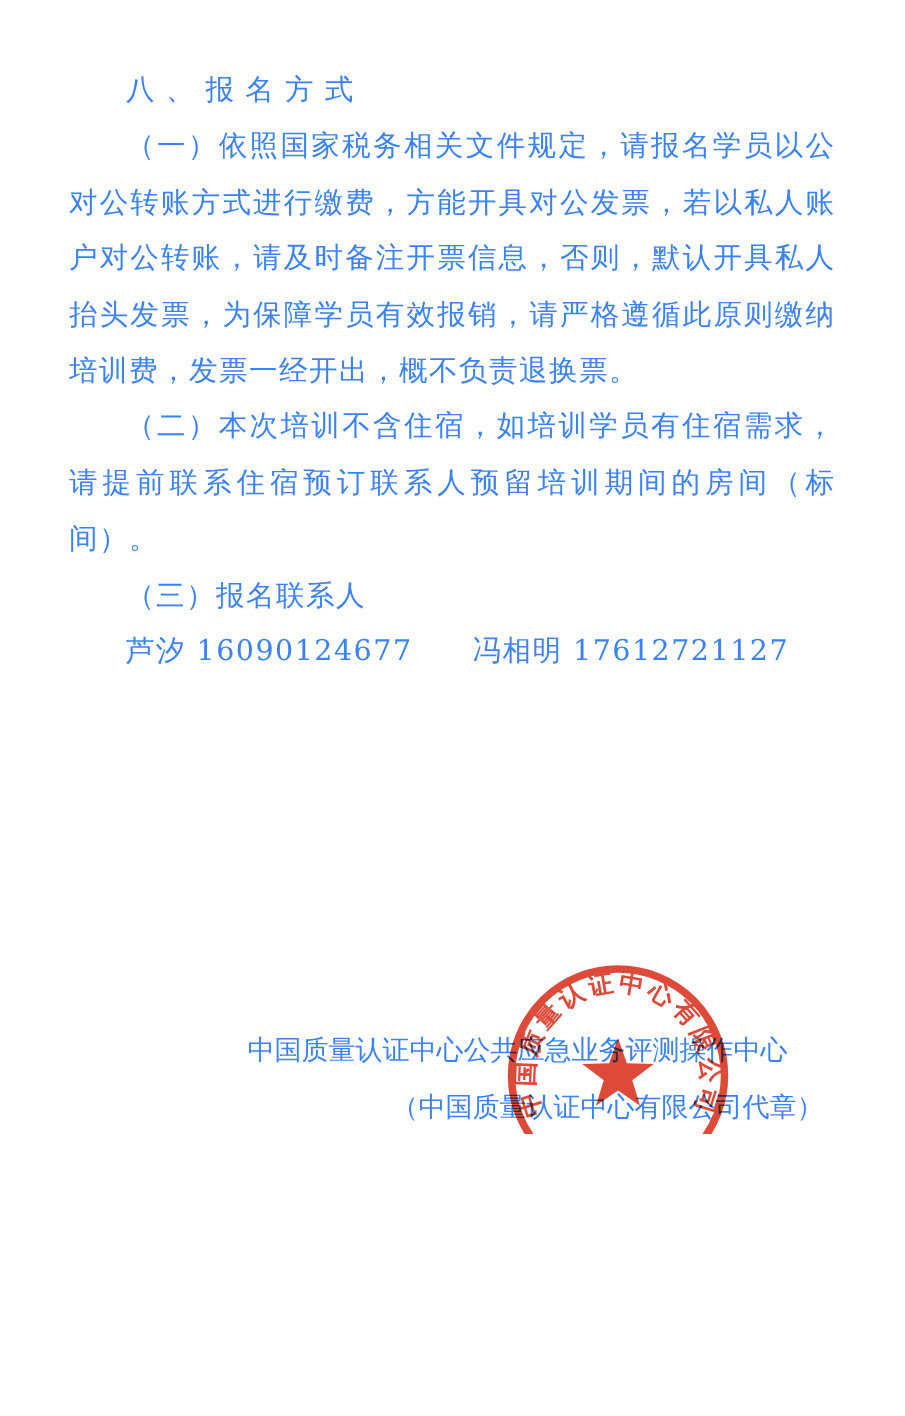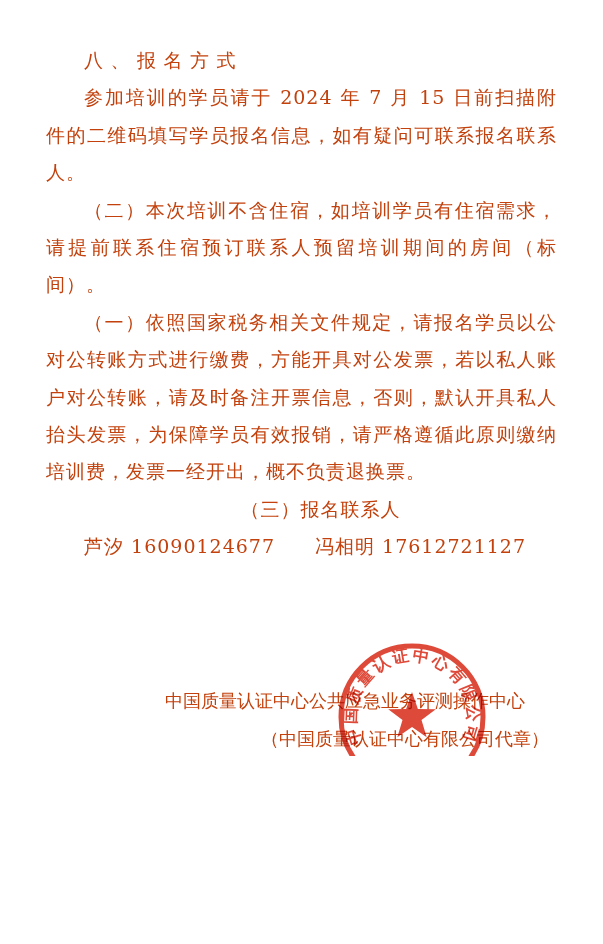--- a/index.html
+++ b/index.html
@@ -3,38 +3,38 @@
 <meta charset="utf-8">
 <style>
   html, body { margin: 0; padding: 0; background: #ffffff; }
   .page {
     position: relative;
     width: 603px;
     height: 756px;
     background: #ffffff;
     overflow: hidden;
     font-family: "DejaVu Serif", "Liberation Serif", serif;
-    color: #c2410c;
+    color: #3b82f6;
   }
   .content {
     position: absolute;
     left: 46px;
     top: 42px;
     width: 511px;
     font-size: 19px;
     line-height: 37.4px;
     letter-spacing: 1px;
     text-align: justify;
   }
   .content p {
     margin: 0;
     text-indent: 2em;
   }
   .h-spread { letter-spacing: 7.5px; text-align: left; }
-  .h-plain  { text-align: center; }
+  .h-plain  { text-align: left; }
   .signature {
     position: absolute;
     left: 0;
     top: 682px;
     width: 603px;
     font-size: 18px;
     line-height: 37.5px;
   }
   .sig-line { margin: 0; text-align: right; }
   .sig-org  { padding-right: 78px; }
@@ -57,23 +57,22 @@
   .seal .ring-text { font-size: 16.5px; letter-spacing: 2.5px; font-weight: bold; }
   .seal .code-text { font-size: 8.5px; letter-spacing: 1.6px; }
 </style>
 </head>
 <body>
 
 <div class="page">
 
   <div class="content">
     <p class="h-spread">八、报名方式</p>
-    <p>参加培训的学员请于 2024 年 7 月 15 日前扫描附件的二维码填写学员报名信息，如有疑问可联系报名联系人。</p>
+    <p>（一）依照国家税务相关文件规定，请报名学员以公对公转账方式进行缴费，方能开具对公发票，若以私人账户对公转账，请及时备注开票信息，否则，默认开具私人抬头发票，为保障学员有效报销，请严格遵循此原则缴纳培训费，发票一经开出，概不负责退换票。</p>
     <p>（二）本次培训不含住宿，如培训学员有住宿需求，请提前联系住宿预订联系人预留培训期间的房间（标间）。</p>
-    <p>（一）依照国家税务相关文件规定，请报名学员以公对公转账方式进行缴费，方能开具对公发票，若以私人账户对公转账，请及时备注开票信息，否则，默认开具私人抬头发票，为保障学员有效报销，请严格遵循此原则缴纳培训费，发票一经开出，概不负责退换票。</p>
     <p class="h-plain">（三）报名联系人</p>
     <p>芦汐 16090124677　　冯相明 17612721127</p>
   </div>
 
   <div class="signature">
     <p class="sig-line sig-org">中国质量认证中心公共应急业务评测操作中心</p>
     <p class="sig-line sig-note">（中国质量认证中心有限公司代章）</p>
     <p class="sig-line sig-date">2024 年 06 月 25 日</p>
   </div>
 

